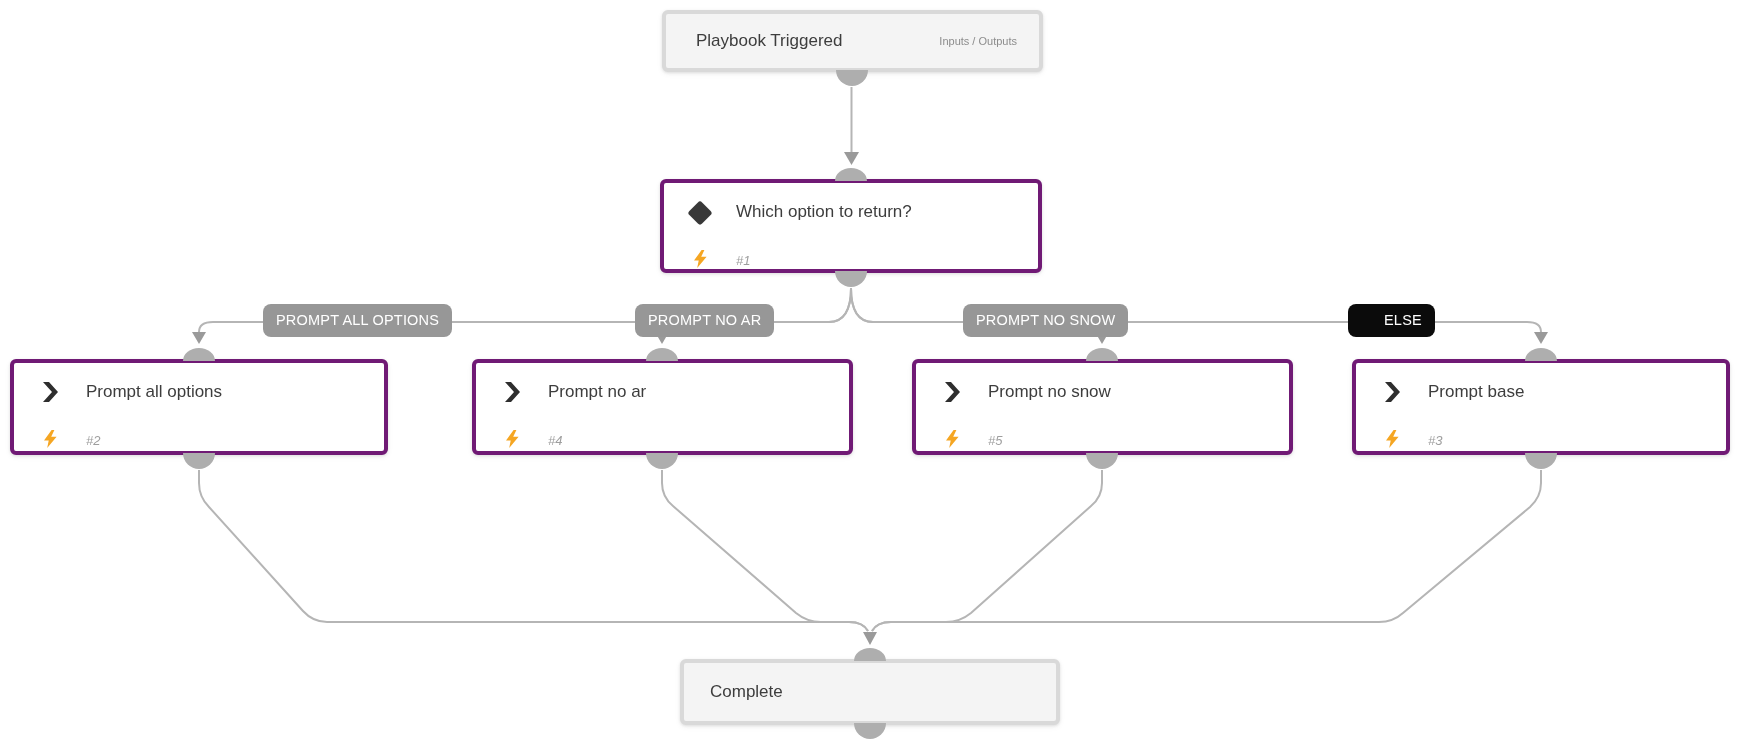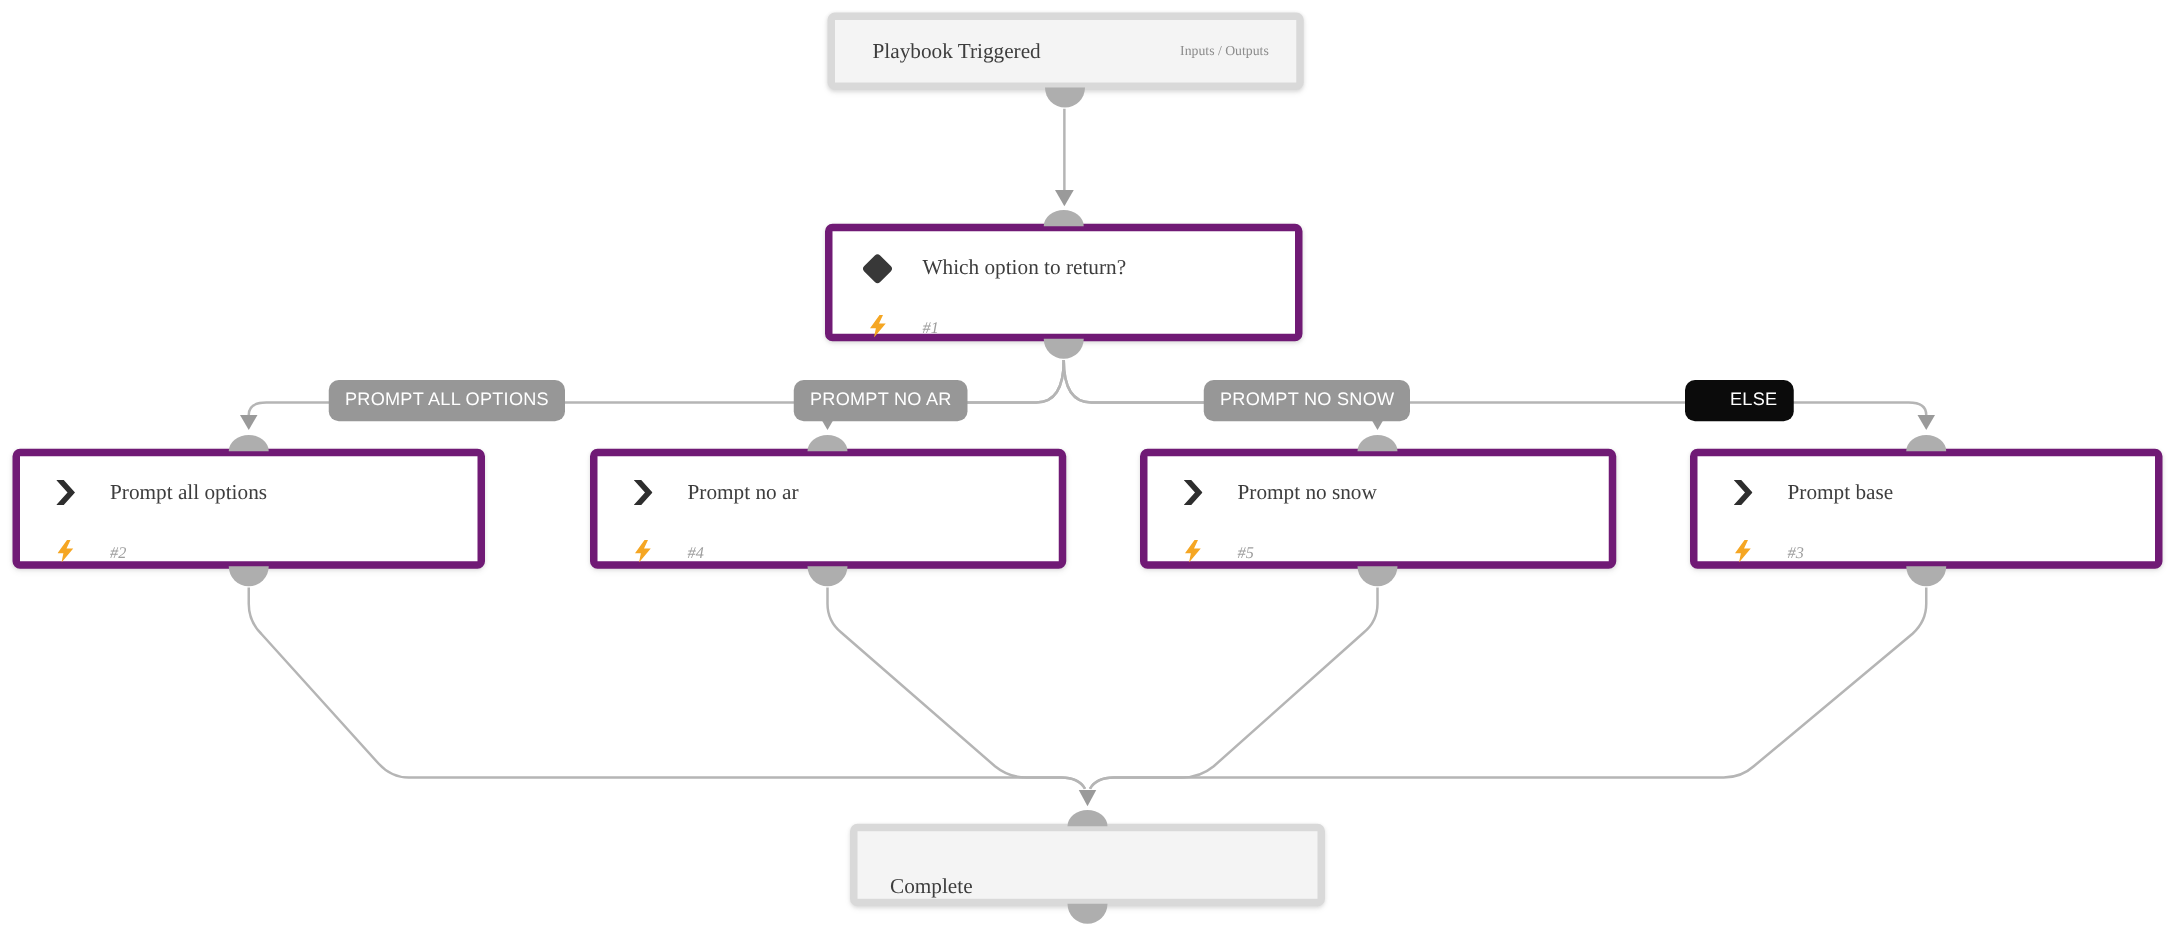--- a/index.html
+++ b/index.html
@@ -4,38 +4,37 @@
 <style>
   html,body { margin:0; padding:0; background:#ffffff; }
   .canvas {
     position:relative; width:1740px; height:749px; overflow:hidden;
     font-family:"Liberation Sans", sans-serif; background:#ffffff;
   }
 
   
   .node {
     position:absolute; box-sizing:border-box; border-radius:6px;
-    background:#ffffff; border:6px solid #701a75;
+    background:#ffffff; border:4px solid #701a75;
     box-shadow:0 1px 3px rgba(0,0,0,.10), 0 2px 6px rgba(0,0,0,.05);
     z-index:1;
-    font-family:Liberation Serif, serif;
   }
   .node.terminal { background:#f4f4f4; border-color:#d9d9d9; }
 
   .node-start   { left:662px; top:10px;  width:381px; height:62px;
                   display:flex; align-items:center; justify-content:space-between;
                   padding:0 22px 0 30px; }
   .node-decision{ left:660px; top:179px; width:382px; height:94px; padding-top:13px; }
   .node-action  { top:359px; width:378px; height:96px; padding-top:13px; }
   .node-a1 { left:10px; }
   .node-a2 { left:472px; width:381px; }
   .node-a3 { left:912px; width:381px; }
   .node-a4 { left:1352px; }
   .node-end     { left:680px; top:659px; width:380px; height:66px;
-                  display:flex; align-items:flex-end; padding:0 0 0 26px; }
+                  display:flex; align-items:center; padding:0 0 0 26px; }
 
   .row { display:flex; align-items:flex-end; height:26px; }
   .row + .row { margin-top:20px; }
   .icon-cell { width:72px; display:flex; align-items:center; justify-content:center; flex:0 0 72px; }
 
   .title { font-size:17px; color:#3d3d3d; }
   .num   { font-size:13px; font-style:italic; color:#9e9e9e; }
   .io-label { font-size:11px; color:#8c8c8c; }
 
   .diamond { width:18px; height:18px; background:#383838; border-radius:3px; transform:rotate(45deg); }

